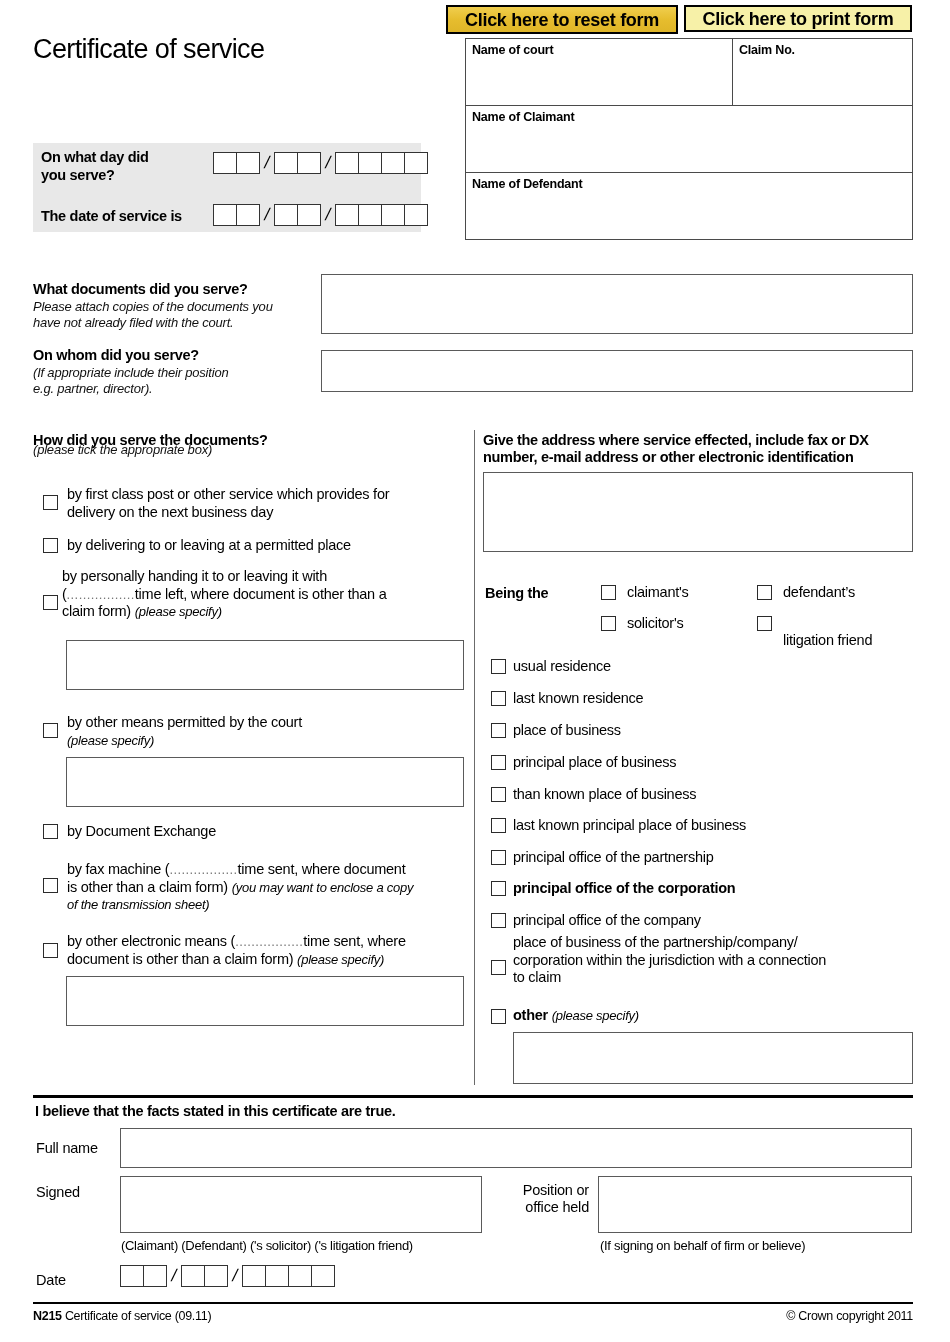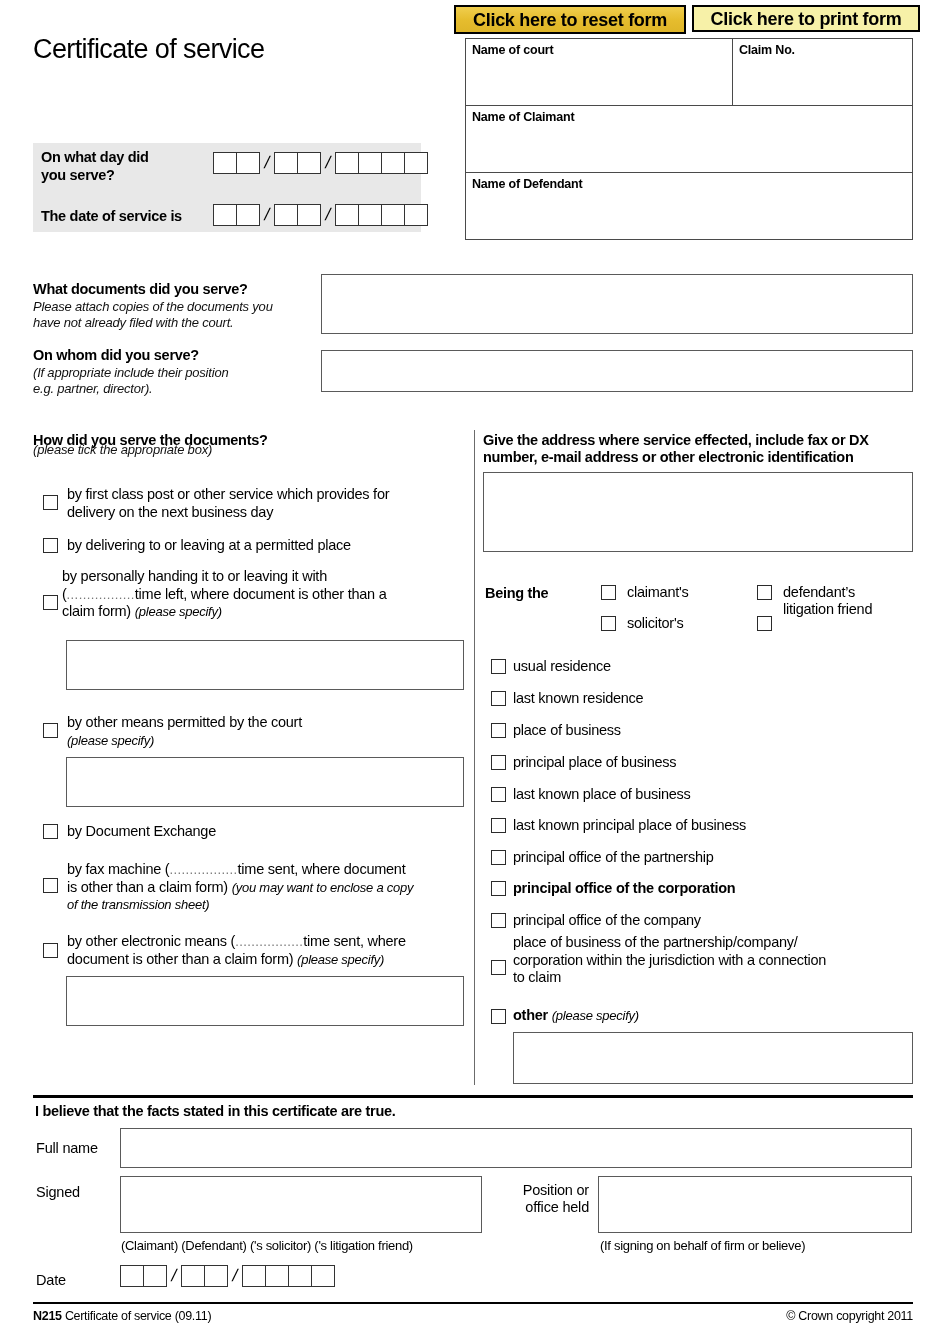--- a/index.html
+++ b/index.html
@@ -48,21 +48,20 @@
     box-sizing: border-box;
     font-weight: bold;
     font-size: 18px;
     text-align: center;
     letter-spacing: -0.3px;
     cursor: pointer;
     display: flex;
     align-items: center;
     justify-content: center;
     line-height: 1;
-    margin-left: 8px;
   }
   .btn-reset {
     background: linear-gradient(to bottom, #f0ce4e 0%, #e6bd2e 50%, #dfb528 100%);
   }
   .btn-print { background: #f7f1a8; }
 
   
   .title {
     position: absolute;
     font-size: 27px;
@@ -325,36 +324,36 @@
   <div class="cbox" style="left:601px;top:585px;"></div>
   <div class="ctext" style="left:627px;top:584px;">claimant's</div>
 
   <div class="cbox" style="left:757px;top:585px;"></div>
   <div class="ctext" style="left:783px;top:584px;">defendant’s</div>
 
   <div class="cbox" style="left:601px;top:616px;"></div>
   <div class="ctext" style="left:627px;top:615px;">solicitor's</div>
 
   <div class="cbox" style="left:757px;top:616px;"></div>
-  <div class="ctext" style="left:783px;top:601px;">litigation friend</div>
+  <div class="ctext" style="left:783px;top:632px;">litigation friend</div>
 
   <div class="cbox" style="left:491px;top:659px;"></div>
   <div class="ctext" style="left:513px;top:658px;">usual residence</div>
 
   <div class="cbox" style="left:491px;top:691px;"></div>
   <div class="ctext" style="left:513px;top:690px;">last known residence</div>
 
   <div class="cbox" style="left:491px;top:723px;"></div>
   <div class="ctext" style="left:513px;top:722px;">place of business</div>
 
   <div class="cbox" style="left:491px;top:755px;"></div>
   <div class="ctext" style="left:513px;top:754px;">principal place of business</div>
 
   <div class="cbox" style="left:491px;top:787px;"></div>
-  <div class="ctext" style="left:513px;top:786px;">last known place of business</div>
+  <div class="ctext" style="left:513px;top:786px;">than known place of business</div>
 
   <div class="cbox" style="left:491px;top:818px;"></div>
   <div class="ctext" style="left:513px;top:817px;">last known principal place of business</div>
 
   <div class="cbox" style="left:491px;top:850px;"></div>
   <div class="ctext" style="left:513px;top:849px;">principal office of the partnership</div>
 
   <div class="cbox" style="left:491px;top:881px;"></div>
   <div class="ctext" style="left:513px;top:880px;font-weight:bold;">principal office of the corporation</div>
 

